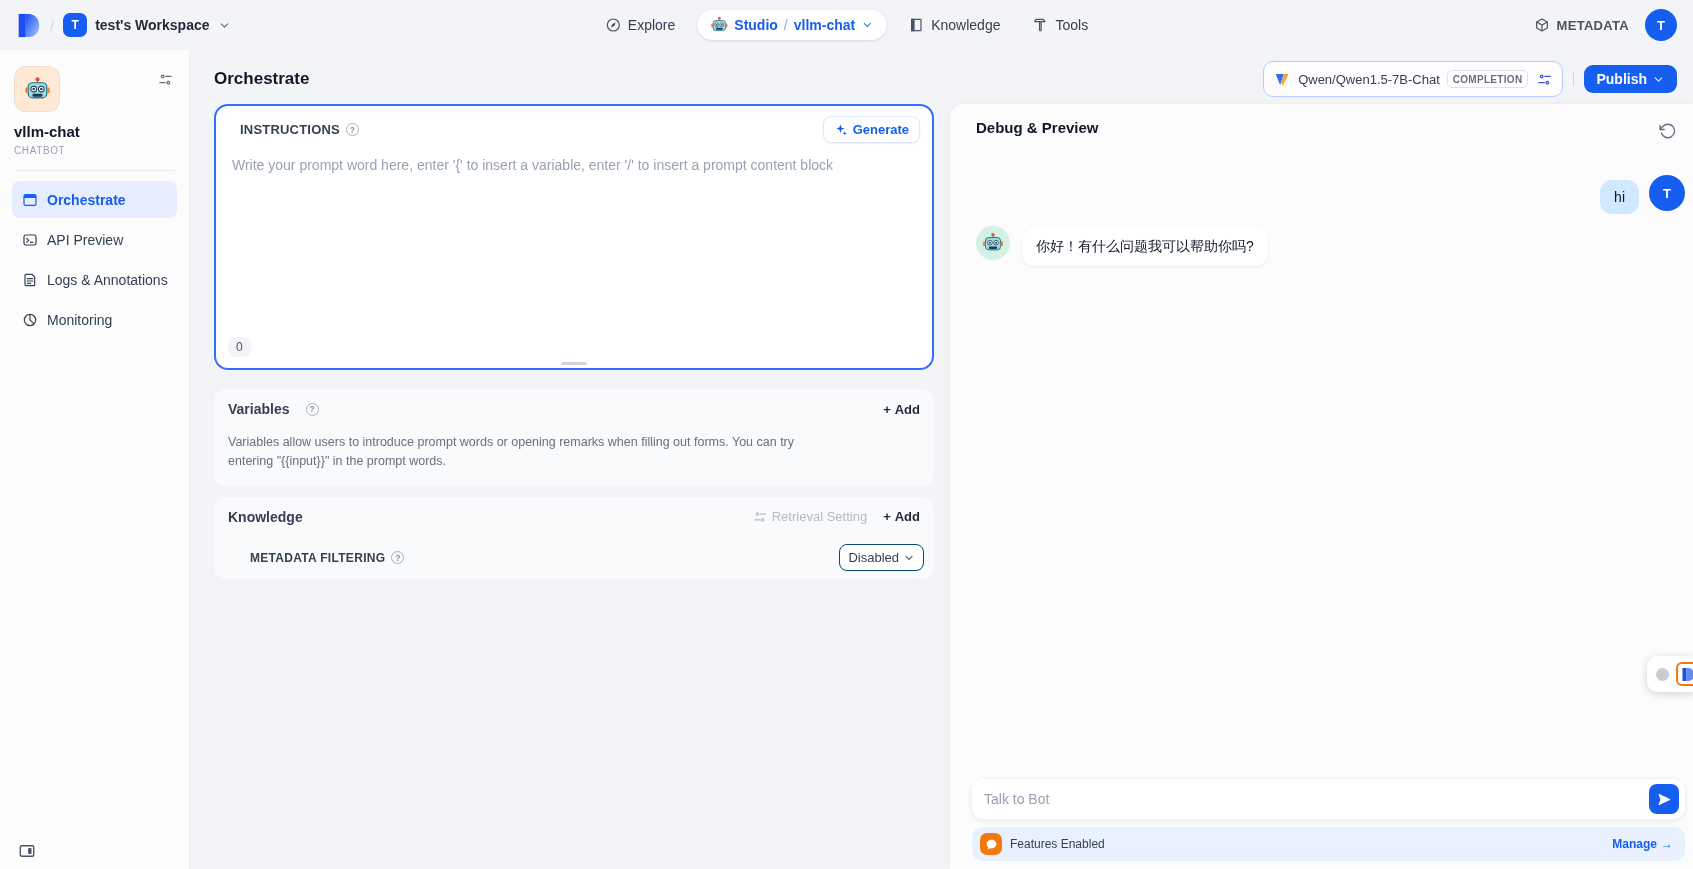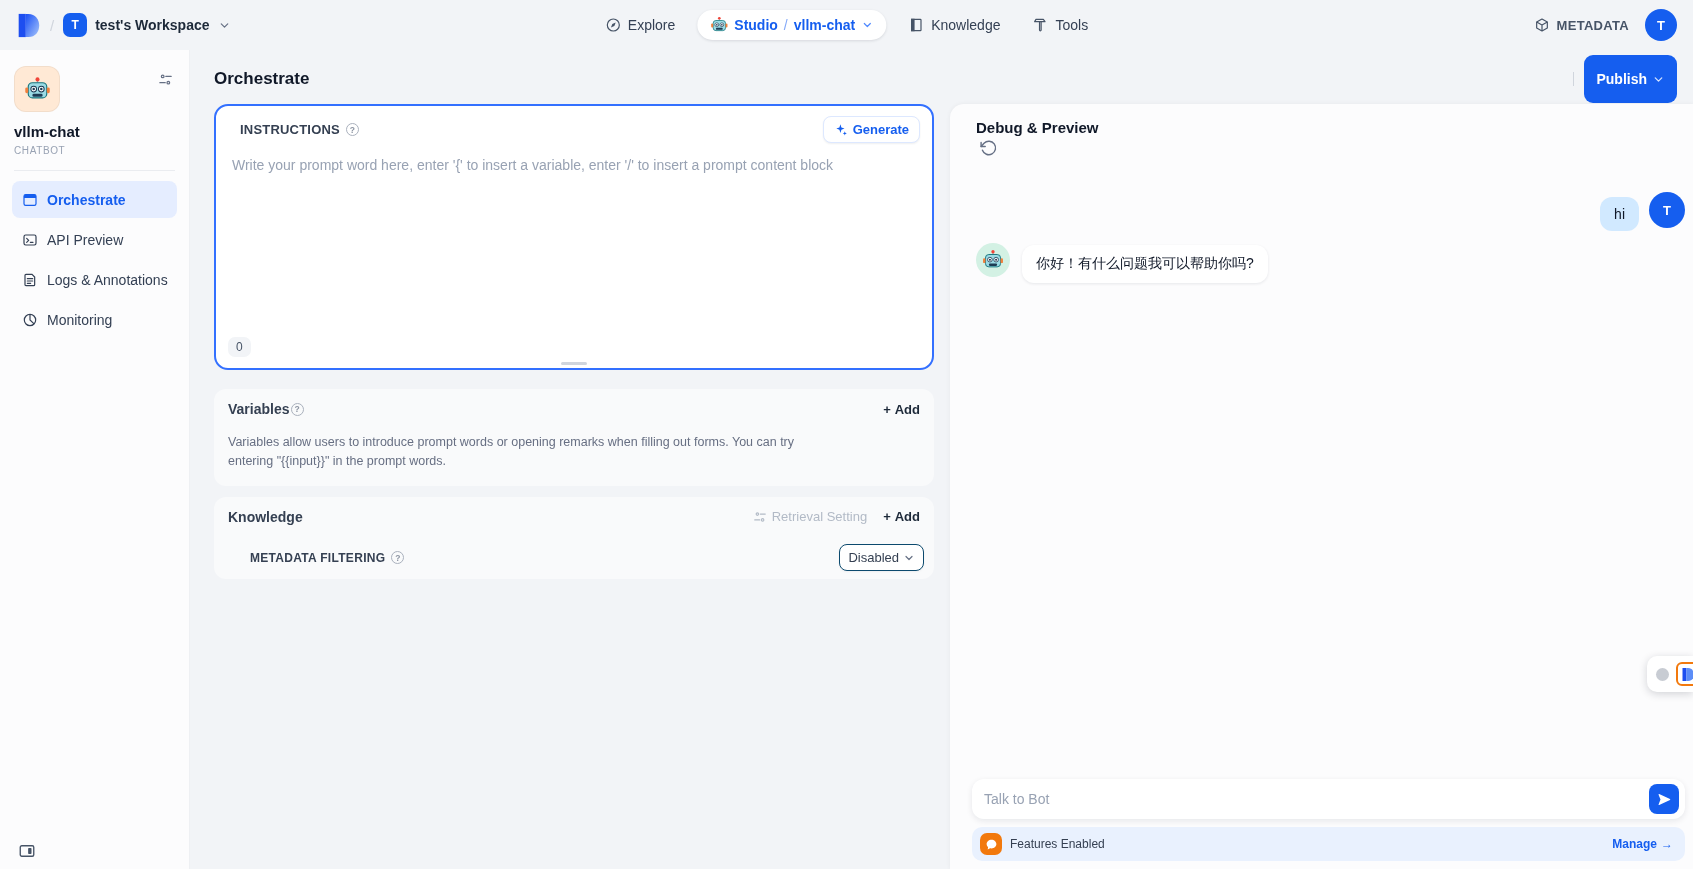--- a/index.html
+++ b/index.html
@@ -52,21 +52,21 @@
   
   .content { flex:1; display:flex; flex-direction:column; min-width:0; }
   .topbar { height:46px; display:flex; align-items:center; justify-content:space-between; padding:12px 16px 0 24px; }
   .page-title { font-size:17px; font-weight:700; color:#101828; }
   .topbar-right { display:flex; align-items:center; gap:10px; }
   .model-selector { display:flex; align-items:center; gap:7px; height:36px; padding:0 10px; background:#fdfdff; border:1px solid #b2ccff; border-radius:10px; cursor:pointer; }
   .model-name { font-size:13px; font-weight:500; color:#354052; }
   .mode-badge { font-size:10px; font-weight:600; color:#676f83; border:1px solid #dfe2e8; border-radius:5px; padding:2.5px 5px; letter-spacing:.3px; background:#fff; }
   .model-params-icon { color:#2d5bd1; margin-left:2px; cursor:pointer; }
   .v-divider { width:1px; height:14px; background:#d0d5dd; }
-  .publish-btn { display:flex; align-items:center; gap:5px; background:#155eef; color:#fff; font-size:14px; font-weight:600; border:none; border-radius:9px; padding:12px 12px; height:48px; cursor:pointer; font-family:inherit; }
+  .publish-btn { display:flex; align-items:center; gap:5px; background:#155eef; color:#fff; font-size:14px; font-weight:600; border:none; border-radius:9px; padding:12px 12px; height:28px; cursor:pointer; font-family:inherit; }
   .publish-btn .chev { color:#d6e3ff; }
 
   .workrow { flex:1; display:flex; min-height:0; margin-top:8px; }
   .main { width:760px; flex-shrink:0; padding:0 16px 0 24px; }
 
   
   .instructions { background:#fff; border:2px solid #3370ff; border-radius:14px; height:266px; position:relative; display:flex; flex-direction:column; }
   .inst-head { display:flex; align-items:center; justify-content:space-between; padding:10px 12px 4px 24px; }
   .title-wrap { display:flex; align-items:center; gap:6px; }
   .inst-title { font-size:13px; font-weight:700; color:#354052; letter-spacing:.2px; }
@@ -74,34 +74,34 @@
   .generate-btn { display:flex; align-items:center; gap:5px; background:#fff; border:1px solid #dde8ff; box-shadow:0 1px 2px rgba(16,24,40,.07); border-radius:8px; padding:5px 10px; font-size:13px; font-weight:600; color:#155eef; cursor:pointer; font-family:inherit; }
   .inst-body { flex:1; padding:10px 16px; font-size:14px; color:#98a2b3; cursor:text; }
   .char-count { position:absolute; left:12px; bottom:11px; background:#f2f4f7; border-radius:7px; padding:3px 8px; font-size:12px; font-weight:500; color:#475467; }
   .resize-handle { position:absolute; left:50%; bottom:3px; transform:translateX(-50%); width:26px; height:3px; border-radius:2px; background:#d0d5dd; cursor:ns-resize; }
 
   
   .card { background:#f9fafb; border-radius:12px; }
   .card.variables { margin-top:19px; }
   .card.knowledge { margin-top:11px; }
   .card-head { display:flex; align-items:center; justify-content:space-between; padding:9px 14px; height:40px; }
-  .card-title { font-size:14px; font-weight:700; color:#354052; display:flex; gap:1px; align-items:center; }
+  .card-title { font-size:14px; font-weight:700; color:#354052; display:flex; gap:16px; align-items:center; }
   .head-actions { display:flex; align-items:center; gap:16px; }
   .add-btn { display:flex; align-items:center; gap:4px; font-size:13px; font-weight:600; color:#1d2939; cursor:pointer; }
   .vars-desc { padding:4px 14px 14px; font-size:12.5px; line-height:1.55; color:#676f83; max-width:640px; }
   .retrieval { display:flex; align-items:center; gap:5px; font-size:13px; font-weight:500; color:#b2bac6; cursor:default; }
   .kn-desc { border-top:1px solid #eceff2; border-bottom:1px solid #eceff2; background:#fbfcfd; padding:11px 14px; font-size:13px; color:#676f83; }
   .metadata-row { display:flex; align-items:center; justify-content:space-between; padding:7px 10px 7px 16px; height:42px; }
   .metadata-label { font-size:12px; font-weight:700; color:#354052; letter-spacing:.3px; display:flex; gap:6px; align-items:center;padding-left:20px; }
   .disabled-btn { display:flex; align-items:center; gap:4px; background:#fff; border:1px solid #0c4a6e; box-shadow:0 1px 2px rgba(16,24,40,.05); border-radius:8px; padding:5px 8px; font-size:13px; font-weight:500; color:#354052; cursor:pointer; font-family:inherit; }
   .disabled-btn .chev { color:#667085; }
 
   
   .debug { flex:1; background:#fcfcfd; border-radius:14px 0 0 0; display:flex; flex-direction:column; min-width:0; box-shadow:0 0 5px rgba(16,24,40,.05); }
-  .debug-head { display:flex; align-items:flex-start; justify-content:space-between; padding:15px 14px 6px 26px;flex-direction:column; }
+  .debug-head { display:flex; align-items:flex-start; justify-content:space-between; padding:15px 14px 6px 26px; }
   .debug-title { font-size:15px; font-weight:700; color:#101828; }
   .restart-btn { color:#667085; cursor:pointer; padding:3px; }
   .chat { flex:1; padding:26px 8px 0 26px; display:flex; flex-direction:column; min-height:0; }
   .msg-user { display:flex; justify-content:flex-end; align-items:flex-start; gap:10px; }
   .bubble-user { background:#d1e9ff; border-radius:12px; padding:9px 14px; font-size:14px; color:#101828; margin-top:5px; }
   .msg-avatar-user { width:36px; height:36px; border-radius:50%; background:#155eef; color:#fff; font-size:13px; font-weight:600; display:flex; align-items:center; justify-content:center; flex-shrink:0; }
   .msg-bot { display:flex; align-items:flex-start; gap:12px; margin-top:12px; }
   .bot-avatar { width:34px; height:34px; border-radius:50%; background:#d3f1e4; display:flex; align-items:center; justify-content:center; flex-shrink:0; }
   .bubble-bot { background:#fff; border-radius:12px; padding:10px 14px; font-size:14px; color:#101828; box-shadow:0 1px 3px rgba(16,24,40,.09); margin-top:2px; }
 
@@ -294,20 +294,38 @@
           <rect x="3" y="5" width="18" height="14" rx="2"></rect>
           <rect x="13.5" y="8" width="4.5" height="8" rx="1" fill="currentColor" stroke="none"></rect>
         </svg>
     </span>
   </aside>
 
   <div class="content">
     <div class="topbar">
       <h1 class="page-title">Orchestrate</h1>
       <div class="topbar-right">
+        <div class="model-selector">
+          <span>
+            <svg width="17" height="15" viewBox="0 0 24 22">
+                <polygon points="2,3 14,3 8.5,19" fill="#2f6fed"></polygon>
+                <polygon points="15,3 21,3 12.5,20 9.6,15.2" fill="#f7a233"></polygon>
+              </svg>
+          </span>
+          <span class="model-name">Qwen/Qwen1.5-7B-Chat</span>
+          <span class="mode-badge">COMPLETION</span>
+          <span class="model-params-icon">
+            <svg width="15" height="15" viewBox="0 0 24 24" fill="none" stroke="currentColor" stroke-width="2" stroke-linecap="round">
+                <circle cx="7.5" cy="7" r="2.1"></circle>
+                <line x1="12.5" y1="7" x2="21" y2="7"></line>
+                <line x1="3" y1="17" x2="11.5" y2="17"></line>
+                <circle cx="16.5" cy="17" r="2.1"></circle>
+              </svg>
+          </span>
+        </div>
         <div class="v-divider"></div>
         <button class="publish-btn">
           <span>Publish</span>
           <span class="chev">
             <svg width="13" height="13" viewBox="0 0 24 24" fill="none" stroke="currentColor" stroke-width="2.4" stroke-linecap="round" stroke-linejoin="round">
                 <polyline points="6 9 12 15 18 9"></polyline>
               </svg>
           </span>
         </button>
       </div>

